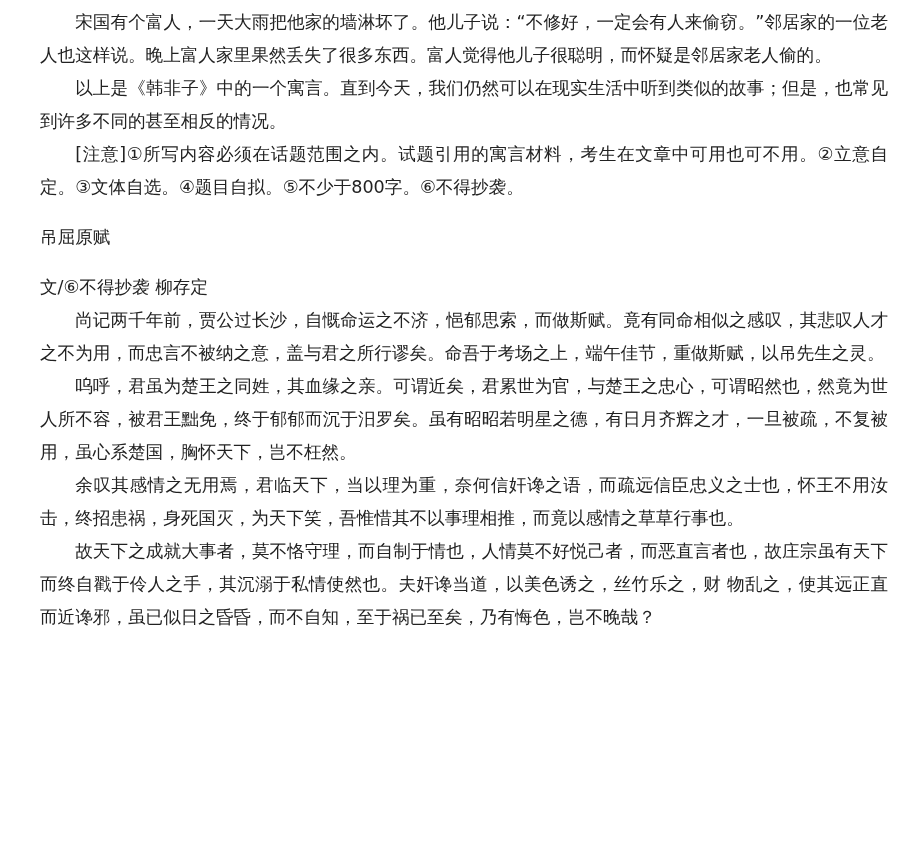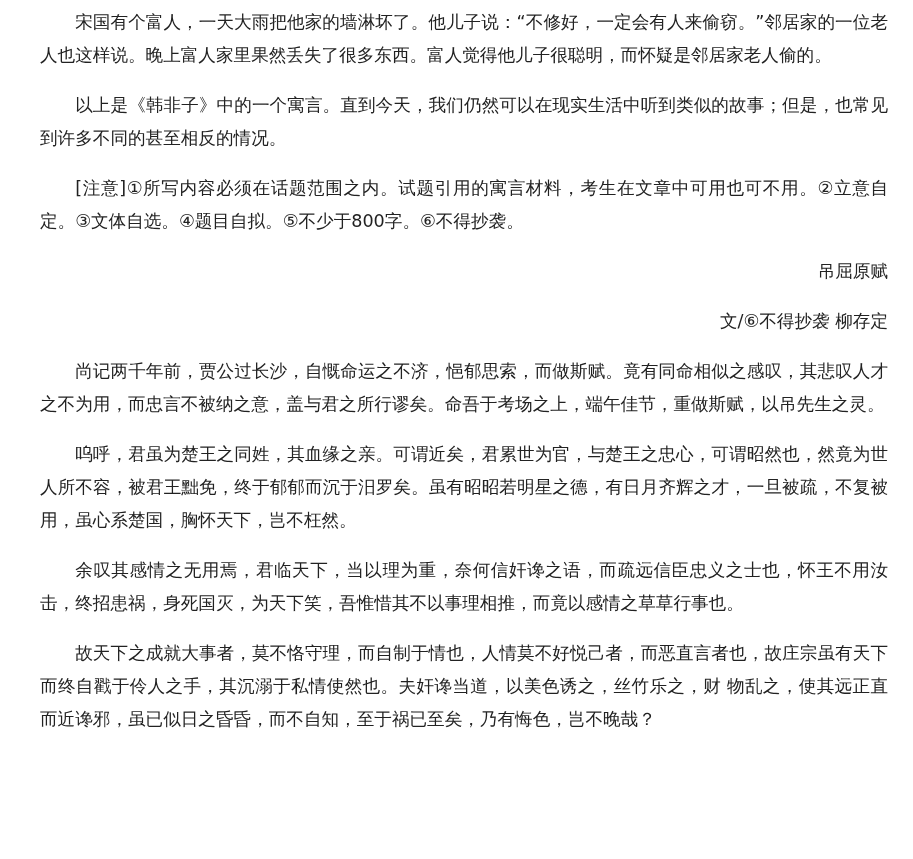--- a/index.html
+++ b/index.html
@@ -23,23 +23,23 @@
   .para {
     margin: 0;
     font-size: 17.6px;
     line-height: 33px;
     text-indent: 2em;
     letter-spacing: 0px;
     text-align: justify;
     word-break: break-all;
   }
   .p1 { padding-top: 6px; }
-  .gap { margin-top: 17px; }
+  .gap { }
   .center {
-    text-align: right;
+    text-align: left;
     text-indent: 0;
     margin-top: 17px;
     padding-left: 0;
   }
 </style>
 </head>
 <body>
 
 <div class="article">
   <p class="para p1">宋国有个富人，一天大雨把他家的墙淋坏了。他儿子说：“不修好，一定会有人来偷窃。”邻居家的一位老人也这样说。晚上富人家里果然丢失了很多东西。富人觉得他儿子很聪明，而怀疑是邻居家老人偷的。</p>

